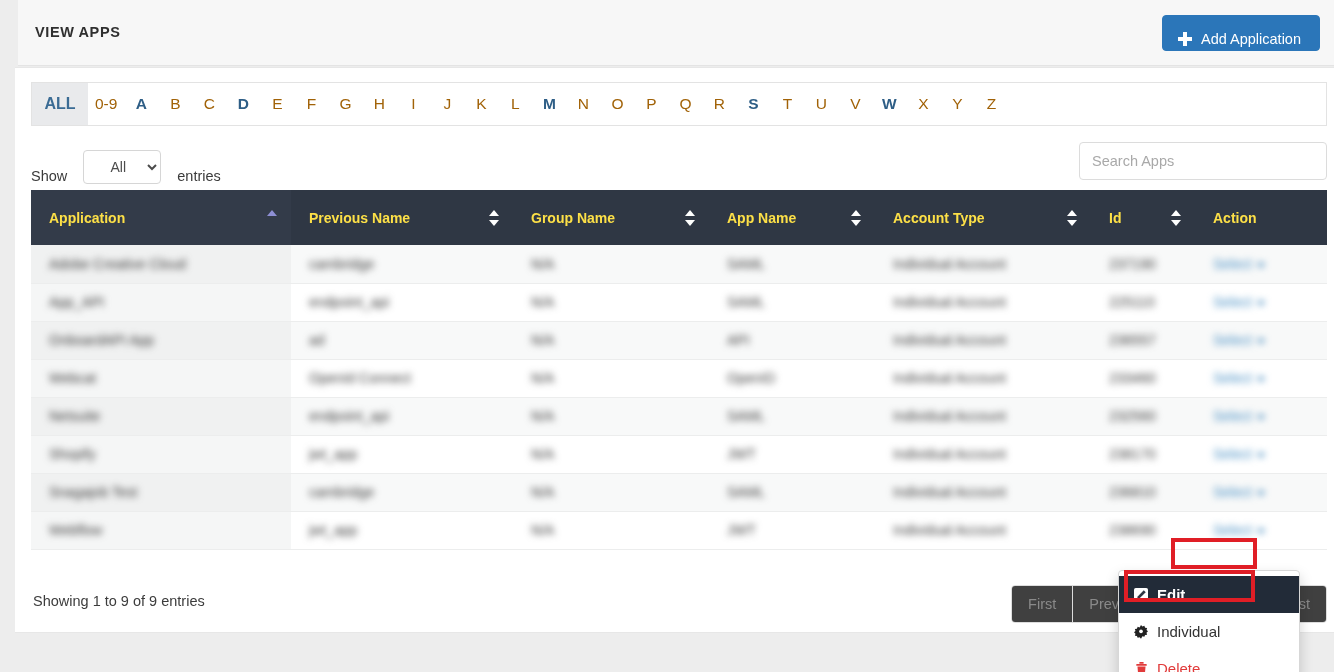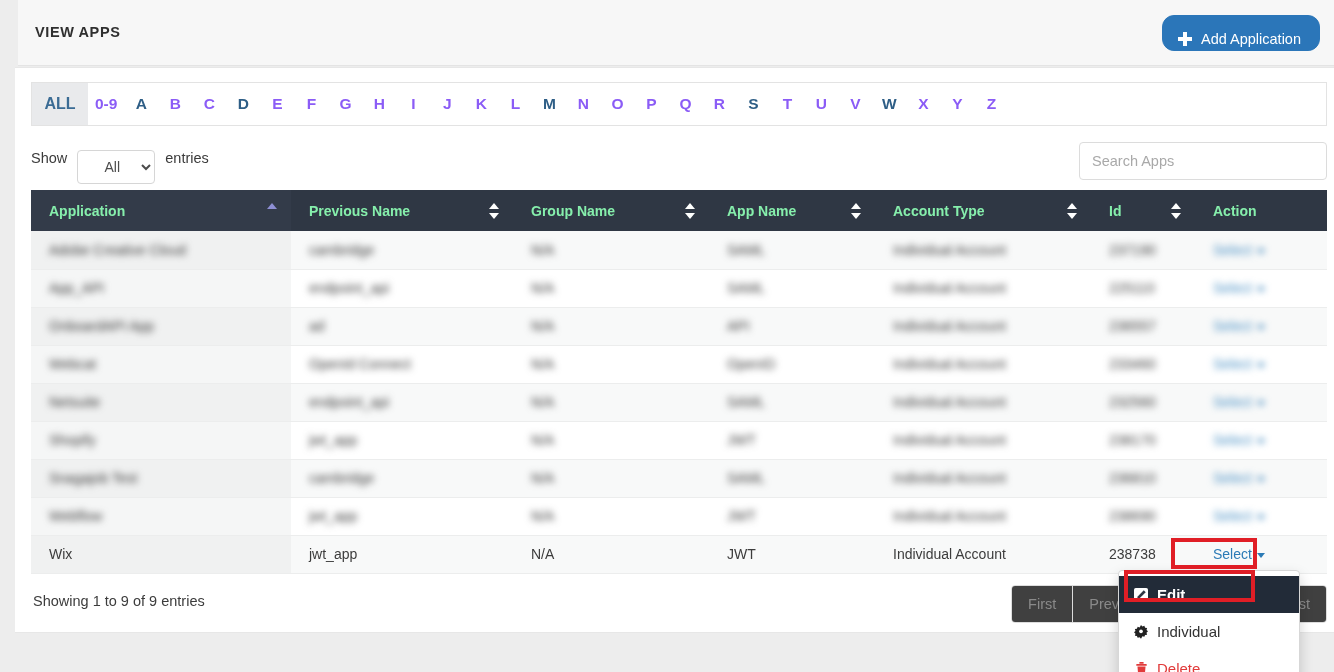--- a/index.html
+++ b/index.html
@@ -37,21 +37,21 @@
   .add-app-btn {
     position: absolute;
     right: 32px; top: 15px;
     height: 36px;
     padding: 12px 18px 0 15px;
     display: flex;
     align-items: center;
     gap: 9px;
     background: #2b76b9;
     border: 1px solid #2b76b9;
-    border-radius: 12px;
+    border-radius: 4px;
     color: #ffffff;
     font-size: 14.5px;
     cursor: pointer;
     white-space: nowrap;
   }
   .plus-icon {
     display: inline-block;
     position: relative;
     width: 14px; height: 14px;
     flex: 0 0 14px;
@@ -88,24 +88,23 @@
     display: flex;
     align-items: stretch;
   }
   .alpha-item {
     display: flex;
     align-items: center;
     justify-content: center;
     min-width: 34px;
     padding: 0 7px;
     font-size: 15.5px;
-    color: #8b5cf6;
+    color: #a16207;
     cursor: pointer;
     user-select: none;
-    font-weight: bold;
   }
   .alpha-item.all {
     background: #e9eaec;
     color: #3a6b94;
     font-weight: bold;
     min-width: 56px;
     font-size: 16px;
   }
   .alpha-item.active {
     color: #2e5e86;
@@ -116,22 +115,22 @@
   .controls-row {
     position: absolute;
     left: 16px; top: 74px;
     width: 1296px;
     height: 48px;
   }
   .show-entries {
     position: absolute;
     left: 0; top: 8px;
     display: flex;
-    align-items: flex-start;
-    gap: 10px;
+    align-items: flex-end;
+    gap: 16px;
     font-size: 14.5px;
     color: #3b3b3b;
   }
   .entries-select {
     width: 78px;
     height: 34px;
     padding: 0 6px 0 10px;
     font-size: 14px;
     font-family: "Liberation Sans", sans-serif;
     color: #4c4c4c;
@@ -160,25 +159,25 @@
   .apps-table {
     position: absolute;
     left: 16px; top: 122px;
     width: 1296px;
     border-collapse: collapse;
     table-layout: fixed;
     font-size: 14px;
   }
   .apps-table thead th {
     background: #2f3744;
-    color: #86efac;
+    color: #fde047;
     font-size: 14px;
     font-weight: bold;
     text-align: left;
-    height: 41px;
+    height: 55px;
     padding: 0 10px 0 18px;
     position: relative;
     cursor: pointer;
     white-space: nowrap;
   }
   .apps-table thead th.sorted-asc { background: #333b49; }
   .sort-ind {
     position: absolute;
     right: 14px;
     top: 50%;
@@ -476,29 +475,20 @@
           </tr>
           <tr class="even redacted">
             <td class="col-sorted"><span class="blurtext">Webflow</span></td>
             <td><span class="blurtext">jwt_app</span></td>
             <td><span class="blurtext">N/A</span></td>
             <td><span class="blurtext">JWT</span></td>
             <td><span class="blurtext">Individual Account</span></td>
             <td><span class="blurtext">238690</span></td>
             <td><span class="select-link blurtext linky">Select<span class="caret"></span></span></td>
           </tr>
-          <tr class="odd">
-            <td class="col-sorted"><span>Wix</span></td>
-            <td><span>jwt_app</span></td>
-            <td><span>N/A</span></td>
-            <td><span>JWT</span></td>
-            <td><span>Individual Account</span></td>
-            <td><span>238738</span></td>
-            <td><span class="select-link">Select<span class="caret"></span></span></td>
-          </tr>
         </tbody>
     </table>
 
     <div class="table-footer">
       <div class="showing-info">Showing 1 to 9 of 9 entries</div>
       <div class="pagination" id="pagination">
           <div class="page-btn">First</div>
           <div class="page-btn">Previous</div>
           <div class="page-btn active">1</div>
           <div class="page-btn">Next</div>

